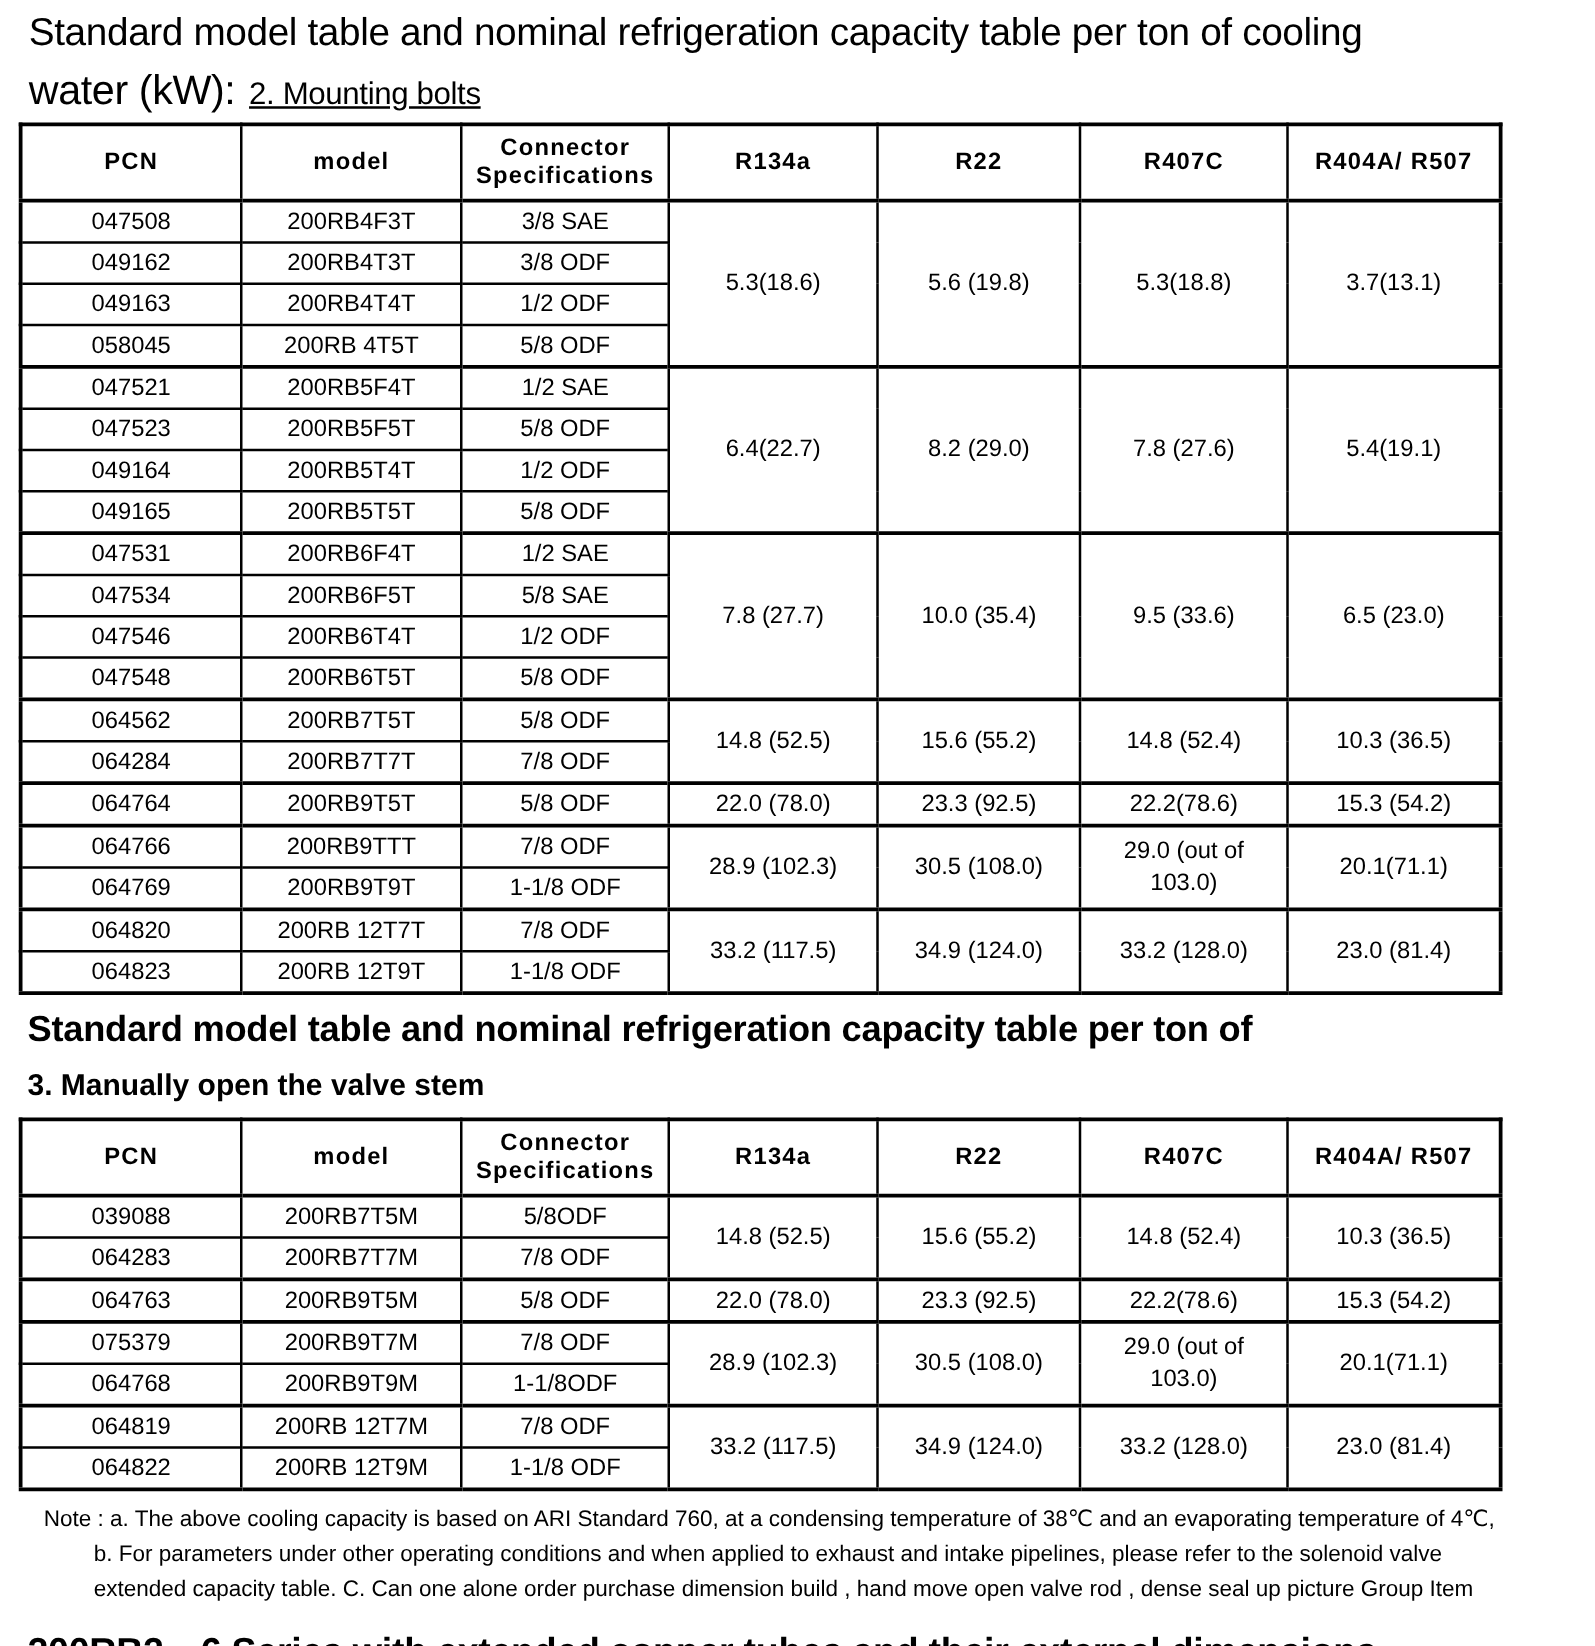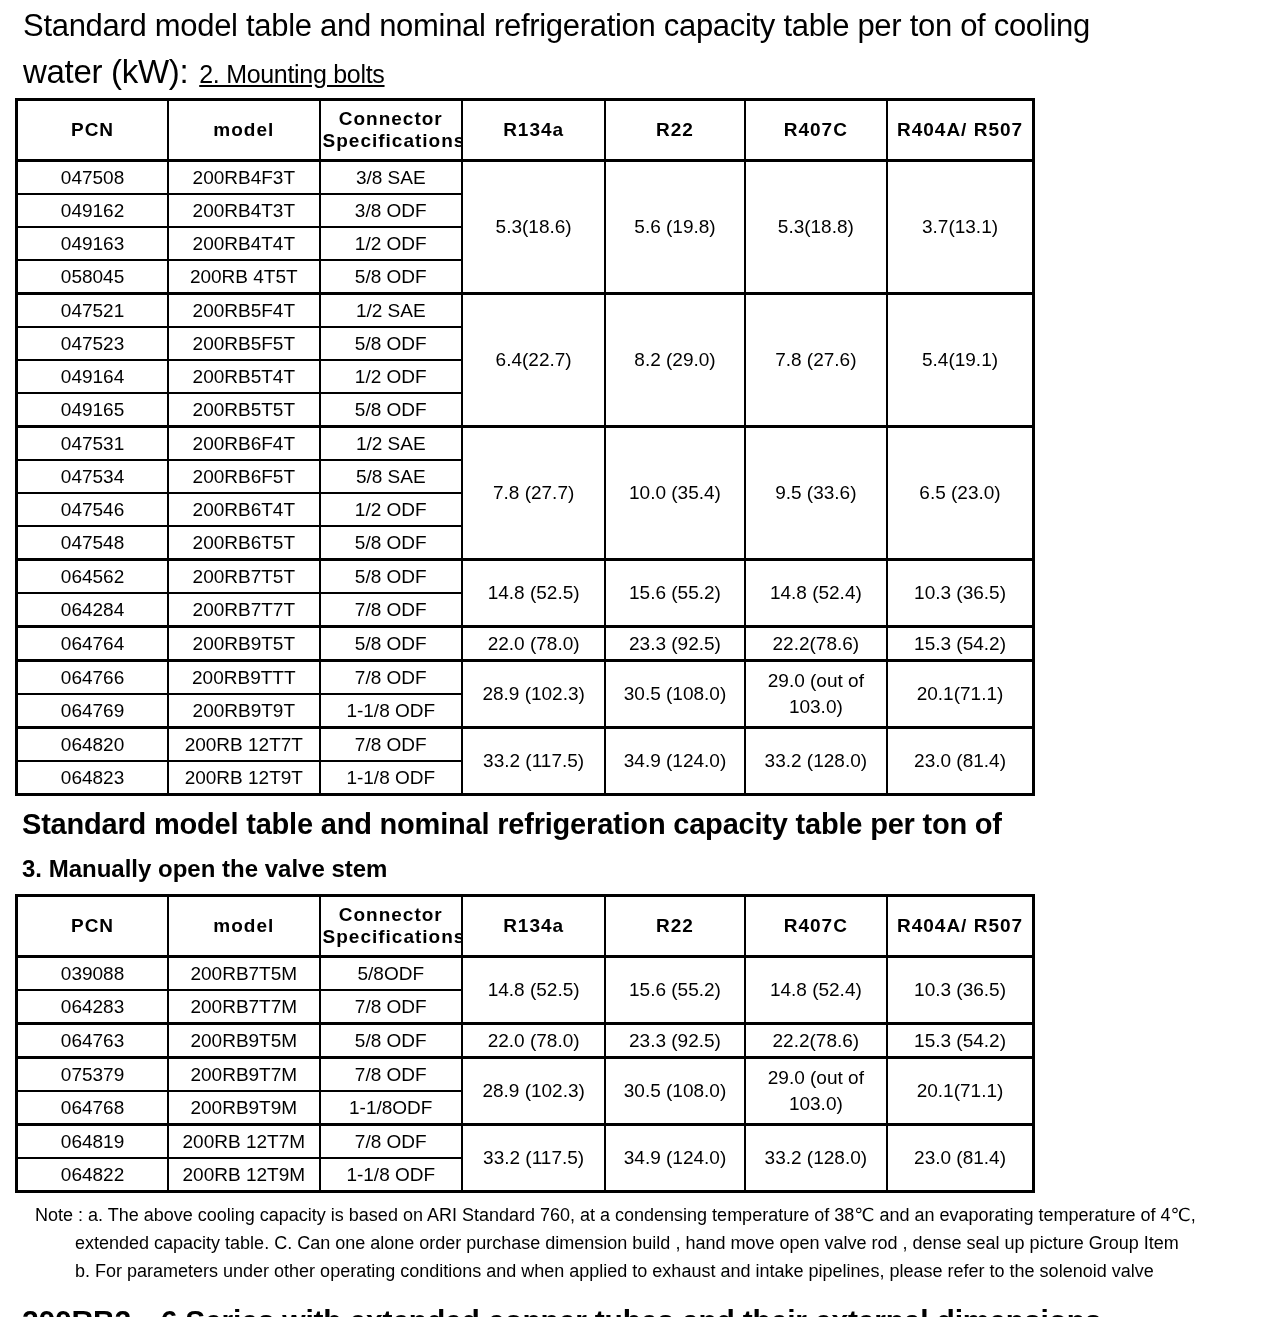--- a/index.html
+++ b/index.html
@@ -14,21 +14,21 @@
 
   .doc-title { margin-left: 8px; }
   .title-line1 { font-size: 31px; margin-top: 2px; white-space: nowrap; letter-spacing: -0.3px; }
   .title-line2 { font-size: 33px; margin-top: 9px; letter-spacing: -0.3px; }
   .title-small { font-size: 25px; margin-left: 2px; text-decoration: underline; }
 
   .table-container { margin-top: 7px; }
   table.spec-table {
     border-collapse: collapse;
     table-layout: fixed;
-    width: 1020px;
+    width: 1187px;
     border: 3px solid #000;
   }
   .spec-table th, .spec-table td {
     border: 2px solid #000;
     text-align: center;
     vertical-align: middle;
     font-size: 19px;
     overflow: hidden;
   }
   .spec-table th {
@@ -320,20 +320,20 @@
             <td>200RB 12T9M</td>
             <td>1-1/8 ODF</td>
           </tr>
         </tbody>
       </table>
     </div>
 
   <div class="notes">
     <div class="note-a">Note : a. The above cooling capacity is based on ARI Standard 760, at a condensing temperature of 38℃ and an evaporating temperature of 4℃,</div>
     <div class="note-b">
+      <div>b. For parameters under other operating conditions and when applied to exhaust and intake pipelines, please refer to the solenoid valve</div>
       <div>extended capacity table. C. Can one alone order purchase dimension build , hand move open valve rod , dense seal up picture Group Item</div>
-      <div>b. For parameters under other operating conditions and when applied to exhaust and intake pipelines, please refer to the solenoid valve</div>
     </div>
   </div>
 
   <div class="bottom-heading">200RB2～6 Series with extended copper tubes and their external dimensions</div>
 
 </div>
 
 </body></html>

